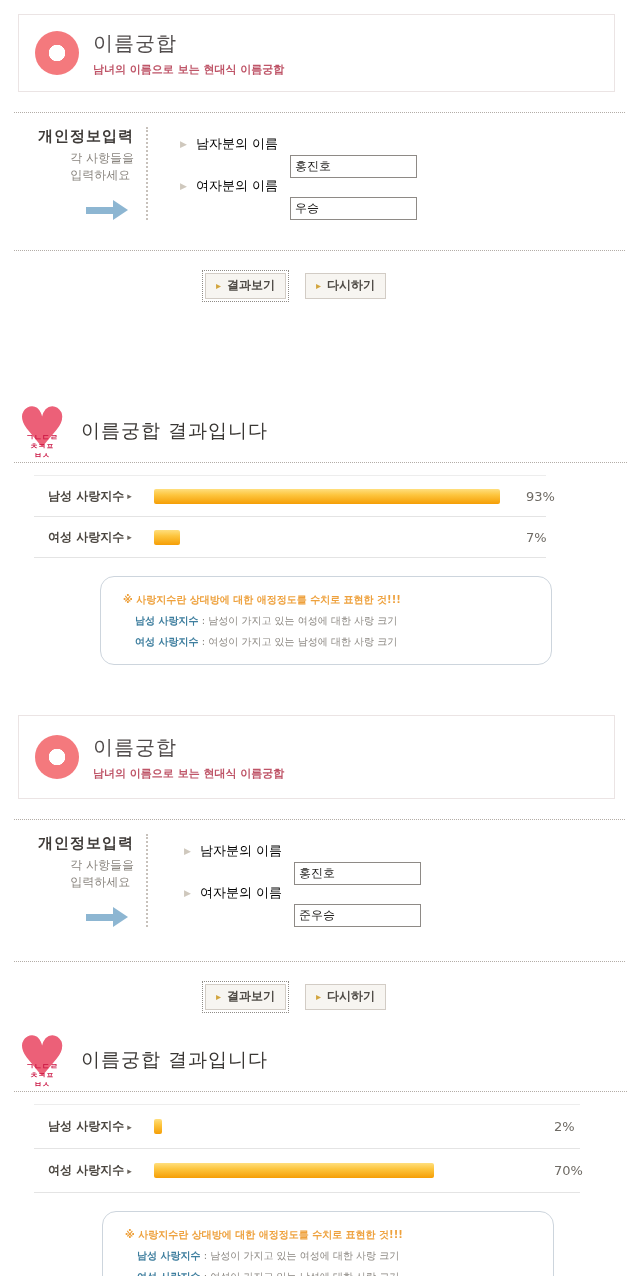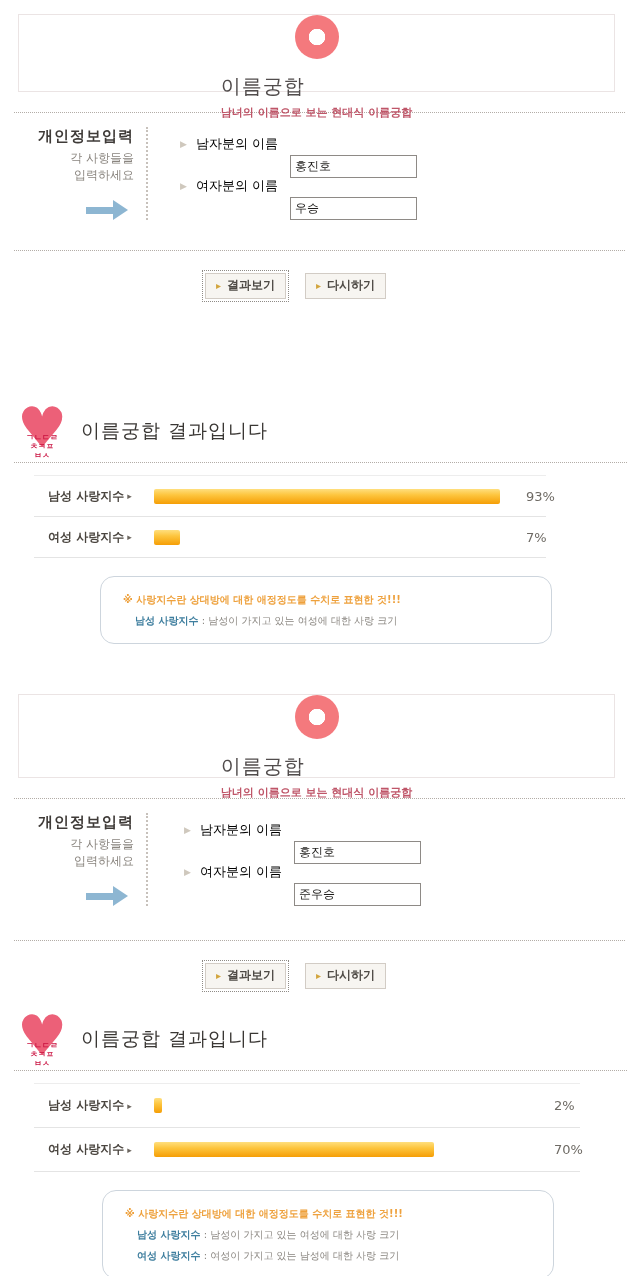--- a/index.html
+++ b/index.html
@@ -7,38 +7,38 @@
   body {
     width:637px; height:1276px; overflow:hidden;
     font-family:"DejaVu Sans","Liberation Sans",sans-serif;
     color:#3e3a36;
   }
 
   
   .header-box {
     margin:14px 22px 0 18px; height:78px;
     border:1px solid #ebe4e4; background:#fff;
-    display:flex; align-items:center; gap:14px; padding:0 16px;flex-direction:column;
+    display:flex; align-items:center; gap:14px; padding:0 16px;
   }
   .donut {
     width:44px; height:44px; border-radius:50%; flex:0 0 44px;
     background:radial-gradient(circle at 50% 50%, #ffffff 0 8px, #f4797d 8.5px 100%);
   }
   .header-title { font-size:20px; color:#514c4c; letter-spacing:1px; }
   .header-sub   { font-size:11px; font-weight:bold; color:#bf5568; margin-top:5px; }
 
   
   .form-area {
     margin:20px 12px 0 14px;
     border-top:1px dotted #b3ada7; border-bottom:1px dotted #b3ada7;
     padding:14px 0 30px; display:flex;
   }
   .form-left { width:120px; display:flex; flex-direction:column; align-items:flex-end; }
   .form-heading { font-size:15px; font-weight:bold; color:#3f3b38; letter-spacing:1px; }
-  .form-hint { font-size:12px; color:#8a857f; line-height:17px; text-align:right; margin-top:4px; }
+  .form-hint { font-size:12px; color:#8a857f; line-height:17px; margin-top:4px; }
   .form-arrow { margin-top:16px; margin-right:6px; display:flex; align-items:center; }
   .arrow-shaft { width:27px; height:7px; background:#8db6d2; }
   .arrow-head  { width:0; height:0; border-left:15px solid #8db6d2;
                  border-top:10px solid transparent; border-bottom:10px solid transparent; }
   .form-divider { border-left:2px dotted #c7c1bb; margin-left:12px; }
   .form-fields { padding-left:32px; display:flex; flex-direction:column; gap:16px; padding-top:4px; }
   .field-row { display:flex; align-items:center; height:26px; }
   .field-marker { color:#cfc8bd; font-size:9px; margin-right:9px; }
   .field-label { font-size:13px; color:#000000; width:94px; }
   .field-input {
@@ -185,20 +185,23 @@
       </span>
       <span class="result-percent">7%</span>
     </div>
   </div>
 
   <div class="note-box">
     <div class="note-headline">※ 사랑지수란 상대방에 대한 애정정도를 수치로 표현한 것!!!</div>
     <div class="note-line">
       <span class="note-term">남성 사랑지수</span><span> : 남성이 가지고 있는 여성에 대한 사랑 크기</span>
     </div>
+    <div class="note-line">
+      <span class="note-term">여성 사랑지수</span><span> : 여성이 가지고 있는 남성에 대한 사랑 크기</span>
+    </div>
   </div>
 </div>
 
 <div class="section s2">
 
   <div class="header-box">
     <span class="donut"></span>
     <div>
       <div class="header-title">이름궁합</div>
       <div class="header-sub">남녀의 이름으로 보는 현대식 이름궁합</div>

